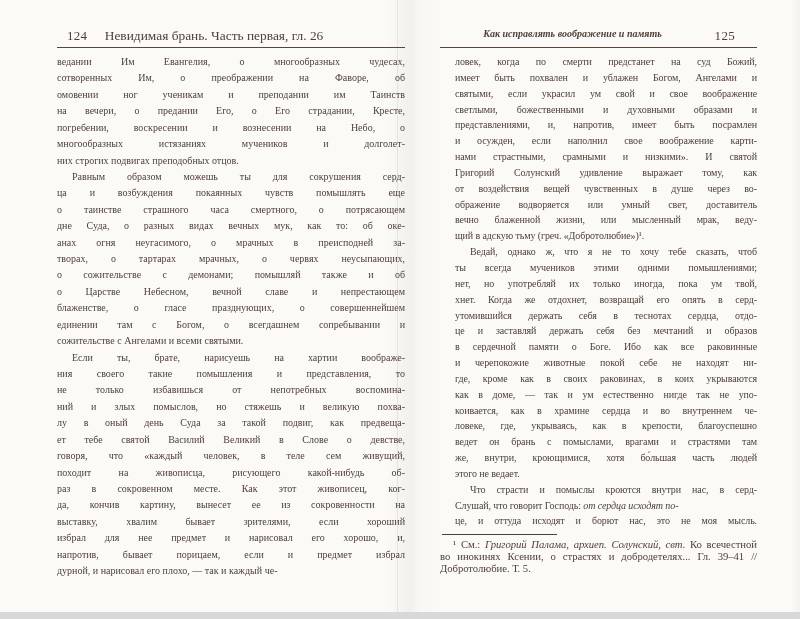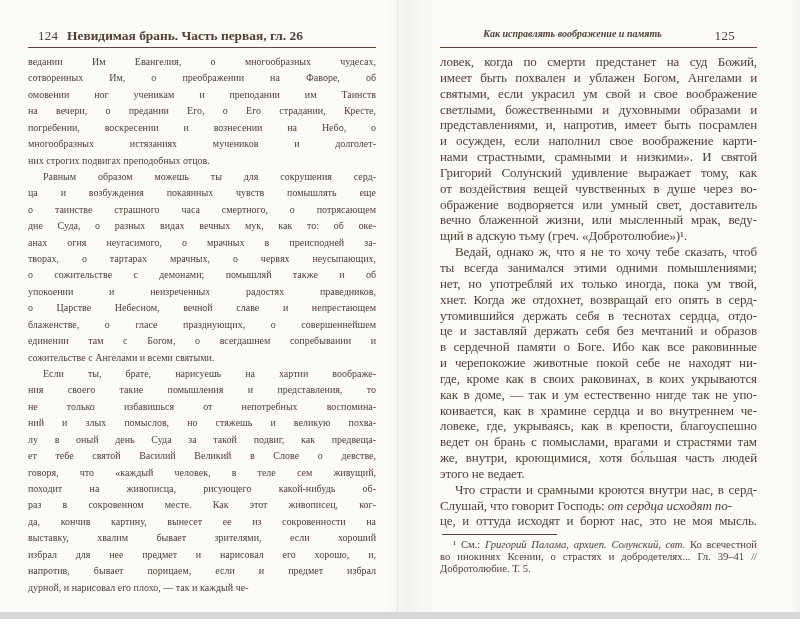--- a/index.html
+++ b/index.html
@@ -9,34 +9,34 @@
     --edge:#d8d8d8;
   }
   html,body{margin:0;padding:0;}
   body{
     width:800px;height:619px;position:relative;overflow:hidden;
     background:var(--paper);
     font-family:"Liberation Serif","DejaVu Serif",serif;
     color:var(--ink);
   }
   .page{position:absolute;top:24px;overflow:hidden;}
-  .page-left{left:28px;width:348px;height:580px;}
+  .page-left{left:57px;width:348px;height:580px;}
   .page-right{left:440px;width:317px;height:580px;}
 
   .page-header{position:relative;height:23px;border-bottom:1.4px solid var(--rule);}
   .page-num{position:absolute;top:4px;font-size:13px;letter-spacing:.3px;}
   .page-left .page-num{left:10px;}
   .page-right .page-num{right:22px;text-align:right;}
   .header-title{position:absolute;top:4px;left:0;right:0;text-align:center;font-size:13.4px;white-space:nowrap;}
-  .page-left .header-title{font-weight:bold;padding-right:34px;}
+  .page-left .header-title{font-weight:normal;padding-right:34px;}
   .page-right .header-title{font-style:italic;font-weight:600;font-size:10px;padding-right:52px;}
 
   .page-body{margin-top:6px;}
   .page-left .page-body{font-size:10px;line-height:16.42px;}
-  .page-right .page-body{font-size:13px;line-height:15.85px;letter-spacing:-0.1px;}
+  .page-right .page-body{font-size:10px;line-height:15.85px;letter-spacing:-0.1px;margin-left:15px;}
 
   .line{text-align:justify;text-align-last:justify;white-space:normal;overflow:hidden;}
   .line.last{text-align-last:left;}
   .line.indent{text-indent:15px;}
   .it{font-style:italic;}
 
   .footnote{margin-top:5px;}
   .footnote-rule{width:115px;border-top:1.1px solid var(--ink);margin:0 0 4px 2px;}
   .fn-lines{font-size:10.7px;line-height:11.7px;letter-spacing:-0.05px;}
   .fn-line{text-align:justify;text-align-last:justify;}
@@ -72,21 +72,20 @@
         <div class="line last">них строгих подвигах преподобных отцов.</div>
       </div>
       <div>
         <div class="line indent">Равным образом можешь ты для сокрушения серд-</div>
         <div class="line">ца и возбуждения покаянных чувств помышлять еще</div>
         <div class="line">о таинстве страшного часа смертного, о потрясающем</div>
         <div class="line">дне Суда, о разных видах вечных мук, как то: об оке-</div>
         <div class="line">анах огня неугасимого, о мрачных в преисподней за-</div>
         <div class="line">творах, о тартарах мрачных, о червях неусыпающих,</div>
         <div class="line">о сожительстве с демонами; помышляй также и об</div>
-        <div class="line">упокоении и неизреченных радостях праведников,</div>
         <div class="line">о Царстве Небесном, вечной славе и непрестающем</div>
         <div class="line">блаженстве, о гласе празднующих, о совершеннейшем</div>
         <div class="line">единении там с Богом, о всегдашнем сопребывании и</div>
         <div class="line last">сожительстве с Ангелами и всеми святыми.</div>
       </div>
       <div>
         <div class="line indent">Если ты, брате, нарисуешь на хартии воображе-</div>
         <div class="line">ния своего такие помышления и представления, то</div>
         <div class="line">не только избавишься от непотребных воспомина-</div>
         <div class="line">ний и злых помыслов, но стяжешь и великую похва-</div>
@@ -119,37 +118,37 @@
         <div class="line">и осужден, если наполнил свое воображение карти-</div>
         <div class="line">нами страстными, срамными и низкими». И святой</div>
         <div class="line">Григорий Солунский удивление выражает тому, как</div>
         <div class="line">от воздействия вещей чувственных в душе через во-</div>
         <div class="line">ображение водворяется или умный свет, доставитель</div>
         <div class="line">вечно блаженной жизни, или мысленный мрак, веду-</div>
         <div class="line last">щий в адскую тьму (греч. «Добротолюбие»)¹.</div>
       </div>
       <div>
         <div class="line indent">Ведай, однако ж, что я не то хочу тебе сказать, чтоб</div>
-        <div class="line">ты всегда занимался этими одними помышлениями;</div>
+        <div class="line">ты всегда мучеников этими одними помышлениями;</div>
         <div class="line">нет, но употребляй их только иногда, пока ум твой,</div>
         <div class="line">хнет. Когда же отдохнет, возвращай его опять в серд-</div>
         <div class="line">утомившийся держать себя в теснотах сердца, отдо-</div>
         <div class="line">це и заставляй держать себя без мечтаний и образов</div>
         <div class="line">в сердечной памяти о Боге. Ибо как все раковинные</div>
         <div class="line">и черепокожие животные покой себе не находят ни-</div>
         <div class="line">где, кроме как в своих раковинах, в коих укрываются</div>
         <div class="line">как в доме, — так и ум естественно нигде так не упо-</div>
         <div class="line">коивается, как в храмине сердца и во внутреннем че-</div>
         <div class="line">ловеке, где, укрываясь, как в крепости, благоуспешно</div>
         <div class="line">ведет он брань с помыслами, врагами и страстями там</div>
         <div class="line">же, внутри, кроющимися, хотя бо́льшая часть людей</div>
         <div class="line last">этого не ведает.</div>
       </div>
       <div>
-        <div class="line indent">Что страсти и срамными кроются внутри нас, в серд-</div>
+        <div class="line indent">Что страсти и помыслы кроются внутри нас, в серд-</div>
         <div class="line last"><span>Слушай, что говорит Господь: </span><span class="it">от сердца исходят по-</span></div>
         <div class="line">це, и оттуда исходят и борют нас, это не моя мысль.</div>
       </div>
     </div>
   <div class="footnote">
     <div class="footnote-rule"></div>
     <div class="fn-lines">
         <div class="fn-line indent"><span>¹ См.: </span><span class="it">Григорий Палама, архиеп. Солунский, свт.</span><span> Ко всечестной</span></div>
         <div class="fn-line">во инокинях Ксении, о страстях и добродетелях... Гл. 39–41 //</div>
         <div class="fn-line last">Добротолюбие. Т. 5.</div>

